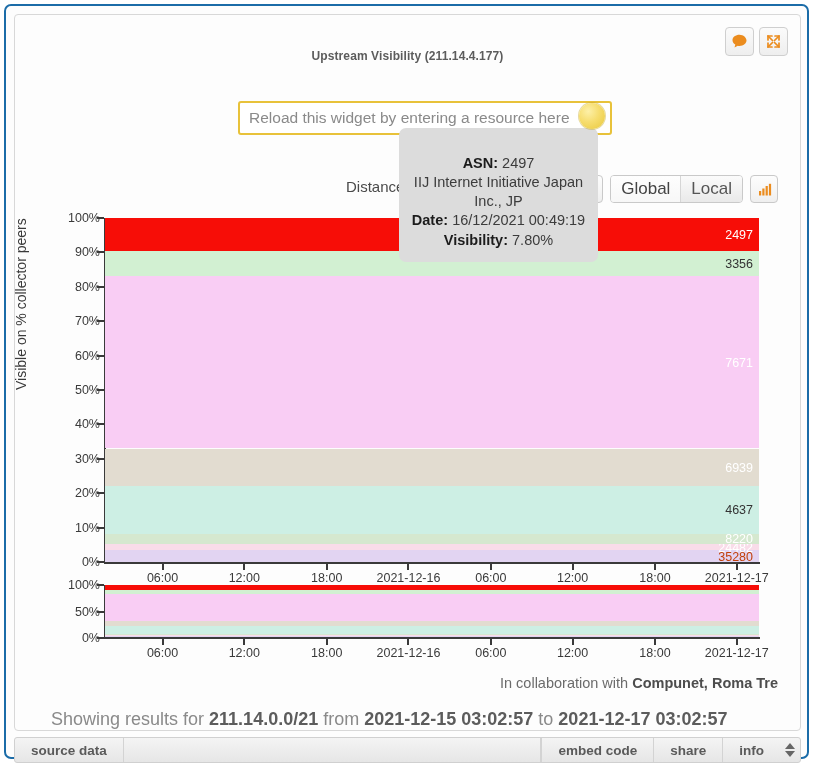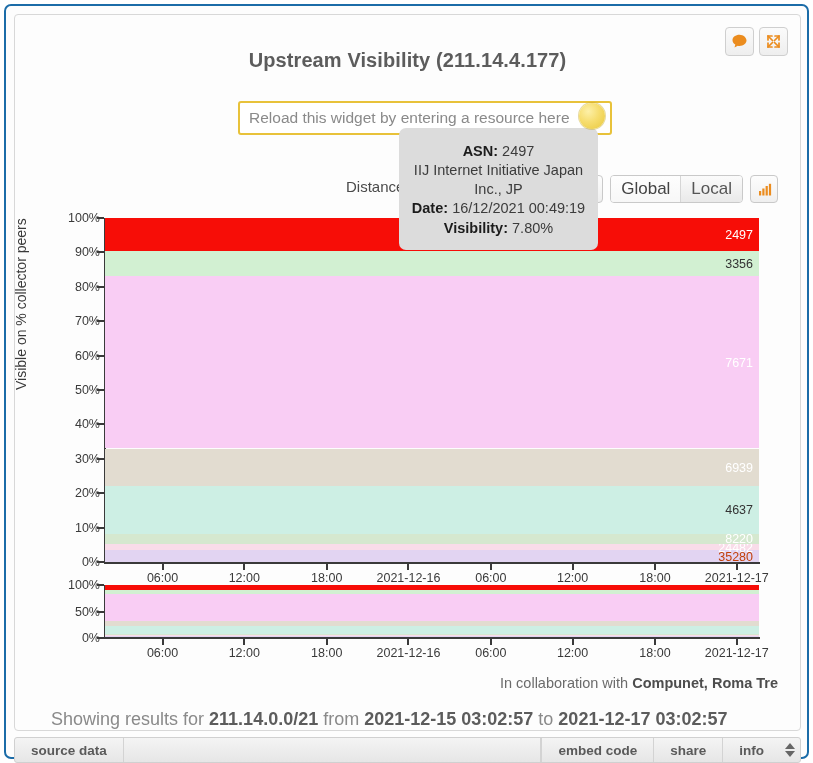--- a/index.html
+++ b/index.html
@@ -45,21 +45,21 @@
     background: linear-gradient(#fbfbfb,#eeeeee);
     display: flex; align-items: center; justify-content: center;
     cursor: pointer;
   }
   .icon-btn svg { display: block; }
   
   .widget-title {
     position: absolute;
     left: 0; right: 0; top: 34px;
     text-align: center;
-    font-size: 20px;
+    font-size: 12px;
     font-weight: bold;
     color: #5c5c5c;
     letter-spacing: .1px;
   }
   
   .resource-input-wrap {
     position: absolute;
     left: 223px; top: 86px;
     width: 374px; height: 34px;
   }
@@ -256,21 +256,21 @@
   }
   .tri-up { width:0;height:0;border-left:5px solid transparent;border-right:5px solid transparent;border-bottom:6px solid #666; }
   .tri-down { width:0;height:0;border-left:5px solid transparent;border-right:5px solid transparent;border-top:6px solid #666; }
   
   .tooltip {
     position: absolute;
     left: 399px; top: 128px;
     width: 199px;
     background: #dcdcdc;
     border-radius: 7px;
-    padding: 14px 12px 12px;
+    padding: 26px 12px 12px;
     text-align: center;
     font-size: 14.5px;
     color: #3c3c3c;
     line-height: 1.32;
     z-index: 25;
   }
   .tooltip b { color: #1c1c1c; }
 </style>
 </head>
 <body>

